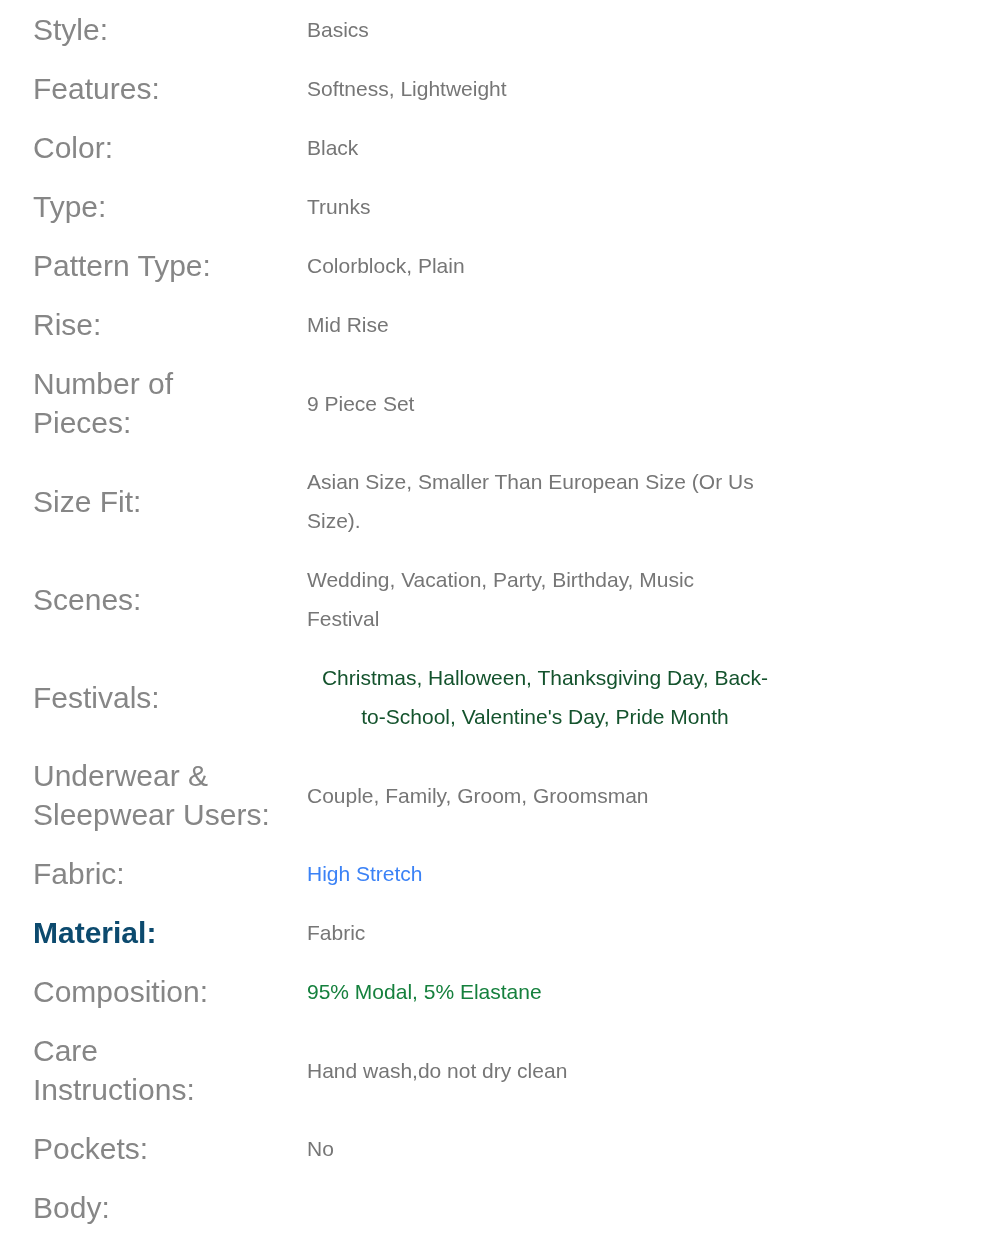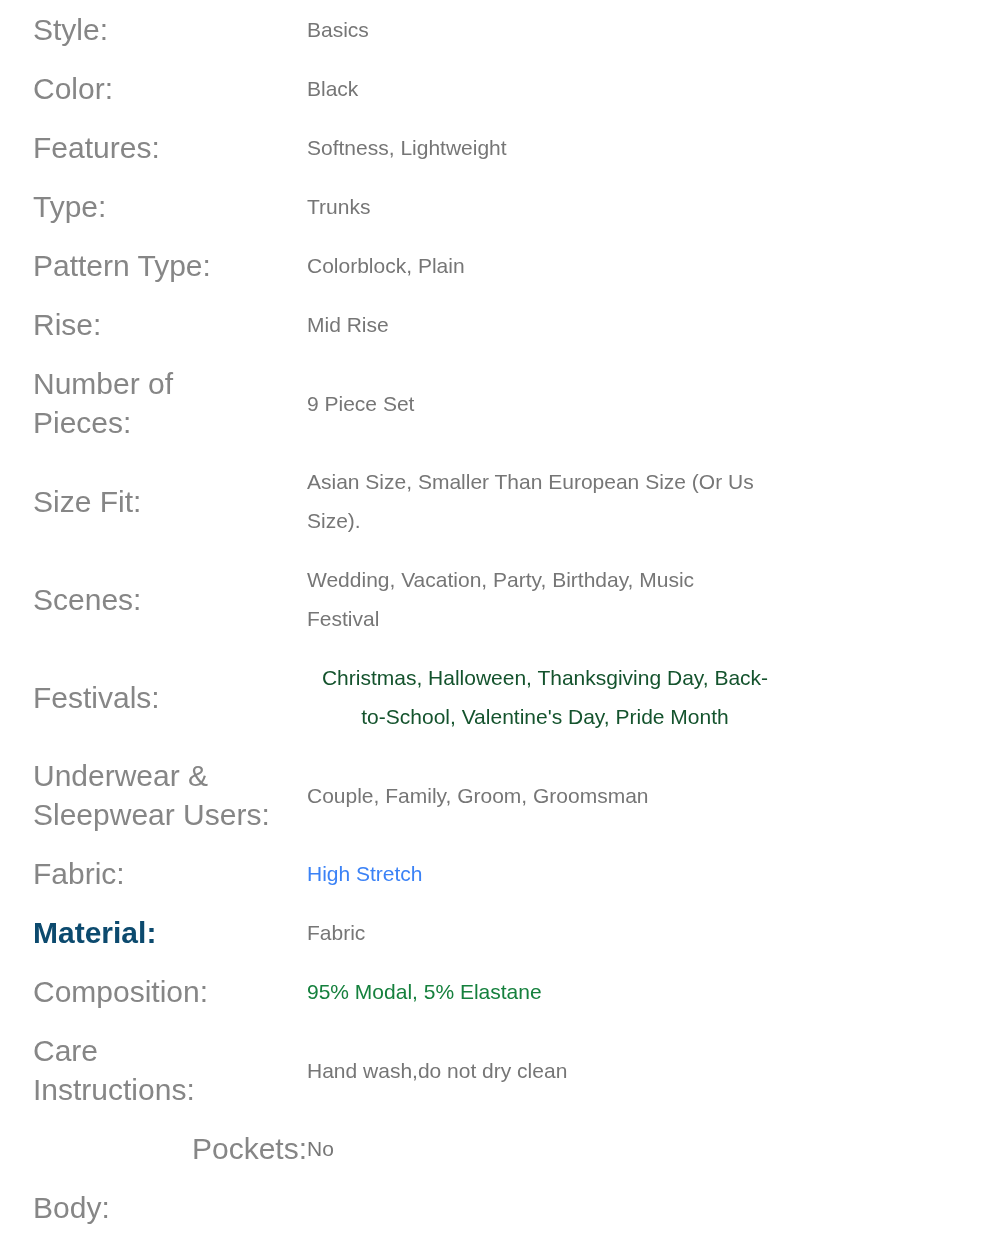--- a/index.html
+++ b/index.html
@@ -45,27 +45,27 @@
 </head>
 <body style="background: rgb(255, 255, 255);">
 
 <div class="spec-table" id="spec-table">
   <div class="spec-row">
     <div class="spec-label" style="color: rgb(134, 134, 134);">Style:</div>
     <div class="spec-value" style="color: rgb(118, 118, 118);">Basics</div>
   </div>
 
   <div class="spec-row">
-    <div class="spec-label" style="color: rgb(134, 134, 134);">Color:</div>
-    <div class="spec-value" style="color: rgb(118, 118, 118);">Black</div>
+    <div class="spec-label" style="color: rgb(134, 134, 134);">Features:</div>
+    <div class="spec-value" style="color: rgb(118, 118, 118);">Softness, Lightweight</div>
   </div>
 
   <div class="spec-row">
-    <div class="spec-label" style="color: rgb(134, 134, 134);">Features:</div>
-    <div class="spec-value" style="color: rgb(118, 118, 118);">Softness, Lightweight</div>
+    <div class="spec-label" style="color: rgb(134, 134, 134);">Color:</div>
+    <div class="spec-value" style="color: rgb(118, 118, 118);">Black</div>
   </div>
 
   <div class="spec-row">
     <div class="spec-label" style="color: rgb(134, 134, 134);">Type:</div>
     <div class="spec-value" style="color: rgb(118, 118, 118);">Trunks</div>
   </div>
 
   <div class="spec-row">
     <div class="spec-label" style="color: rgb(134, 134, 134);">Pattern Type:</div>
     <div class="spec-value" style="color: rgb(118, 118, 118);">Colorblock, Plain</div>
@@ -121,20 +121,20 @@
     <div class="spec-value" style="color: #15803d;">95% Modal, 5% Elastane</div>
   </div>
 
   <div class="spec-row">
     <div class="spec-label" style="color: rgb(134, 134, 134);">Care
 Instructions:</div>
     <div class="spec-value" style="color: rgb(118, 118, 118);">Hand wash,do not dry clean</div>
   </div>
 
   <div class="spec-row">
-    <div class="spec-label" style="color: rgb(134, 134, 134); text-align: right;">Pockets:</div>
+    <div class="spec-label" style="color: rgb(134, 134, 134);">Pockets:</div>
     <div class="spec-value" style="color: rgb(118, 118, 118);">No</div>
   </div>
 
   <div class="spec-row">
     <div class="spec-label" style="color: rgb(134, 134, 134);">Body:</div>
   </div>
 </div>
 
 </body></html>

